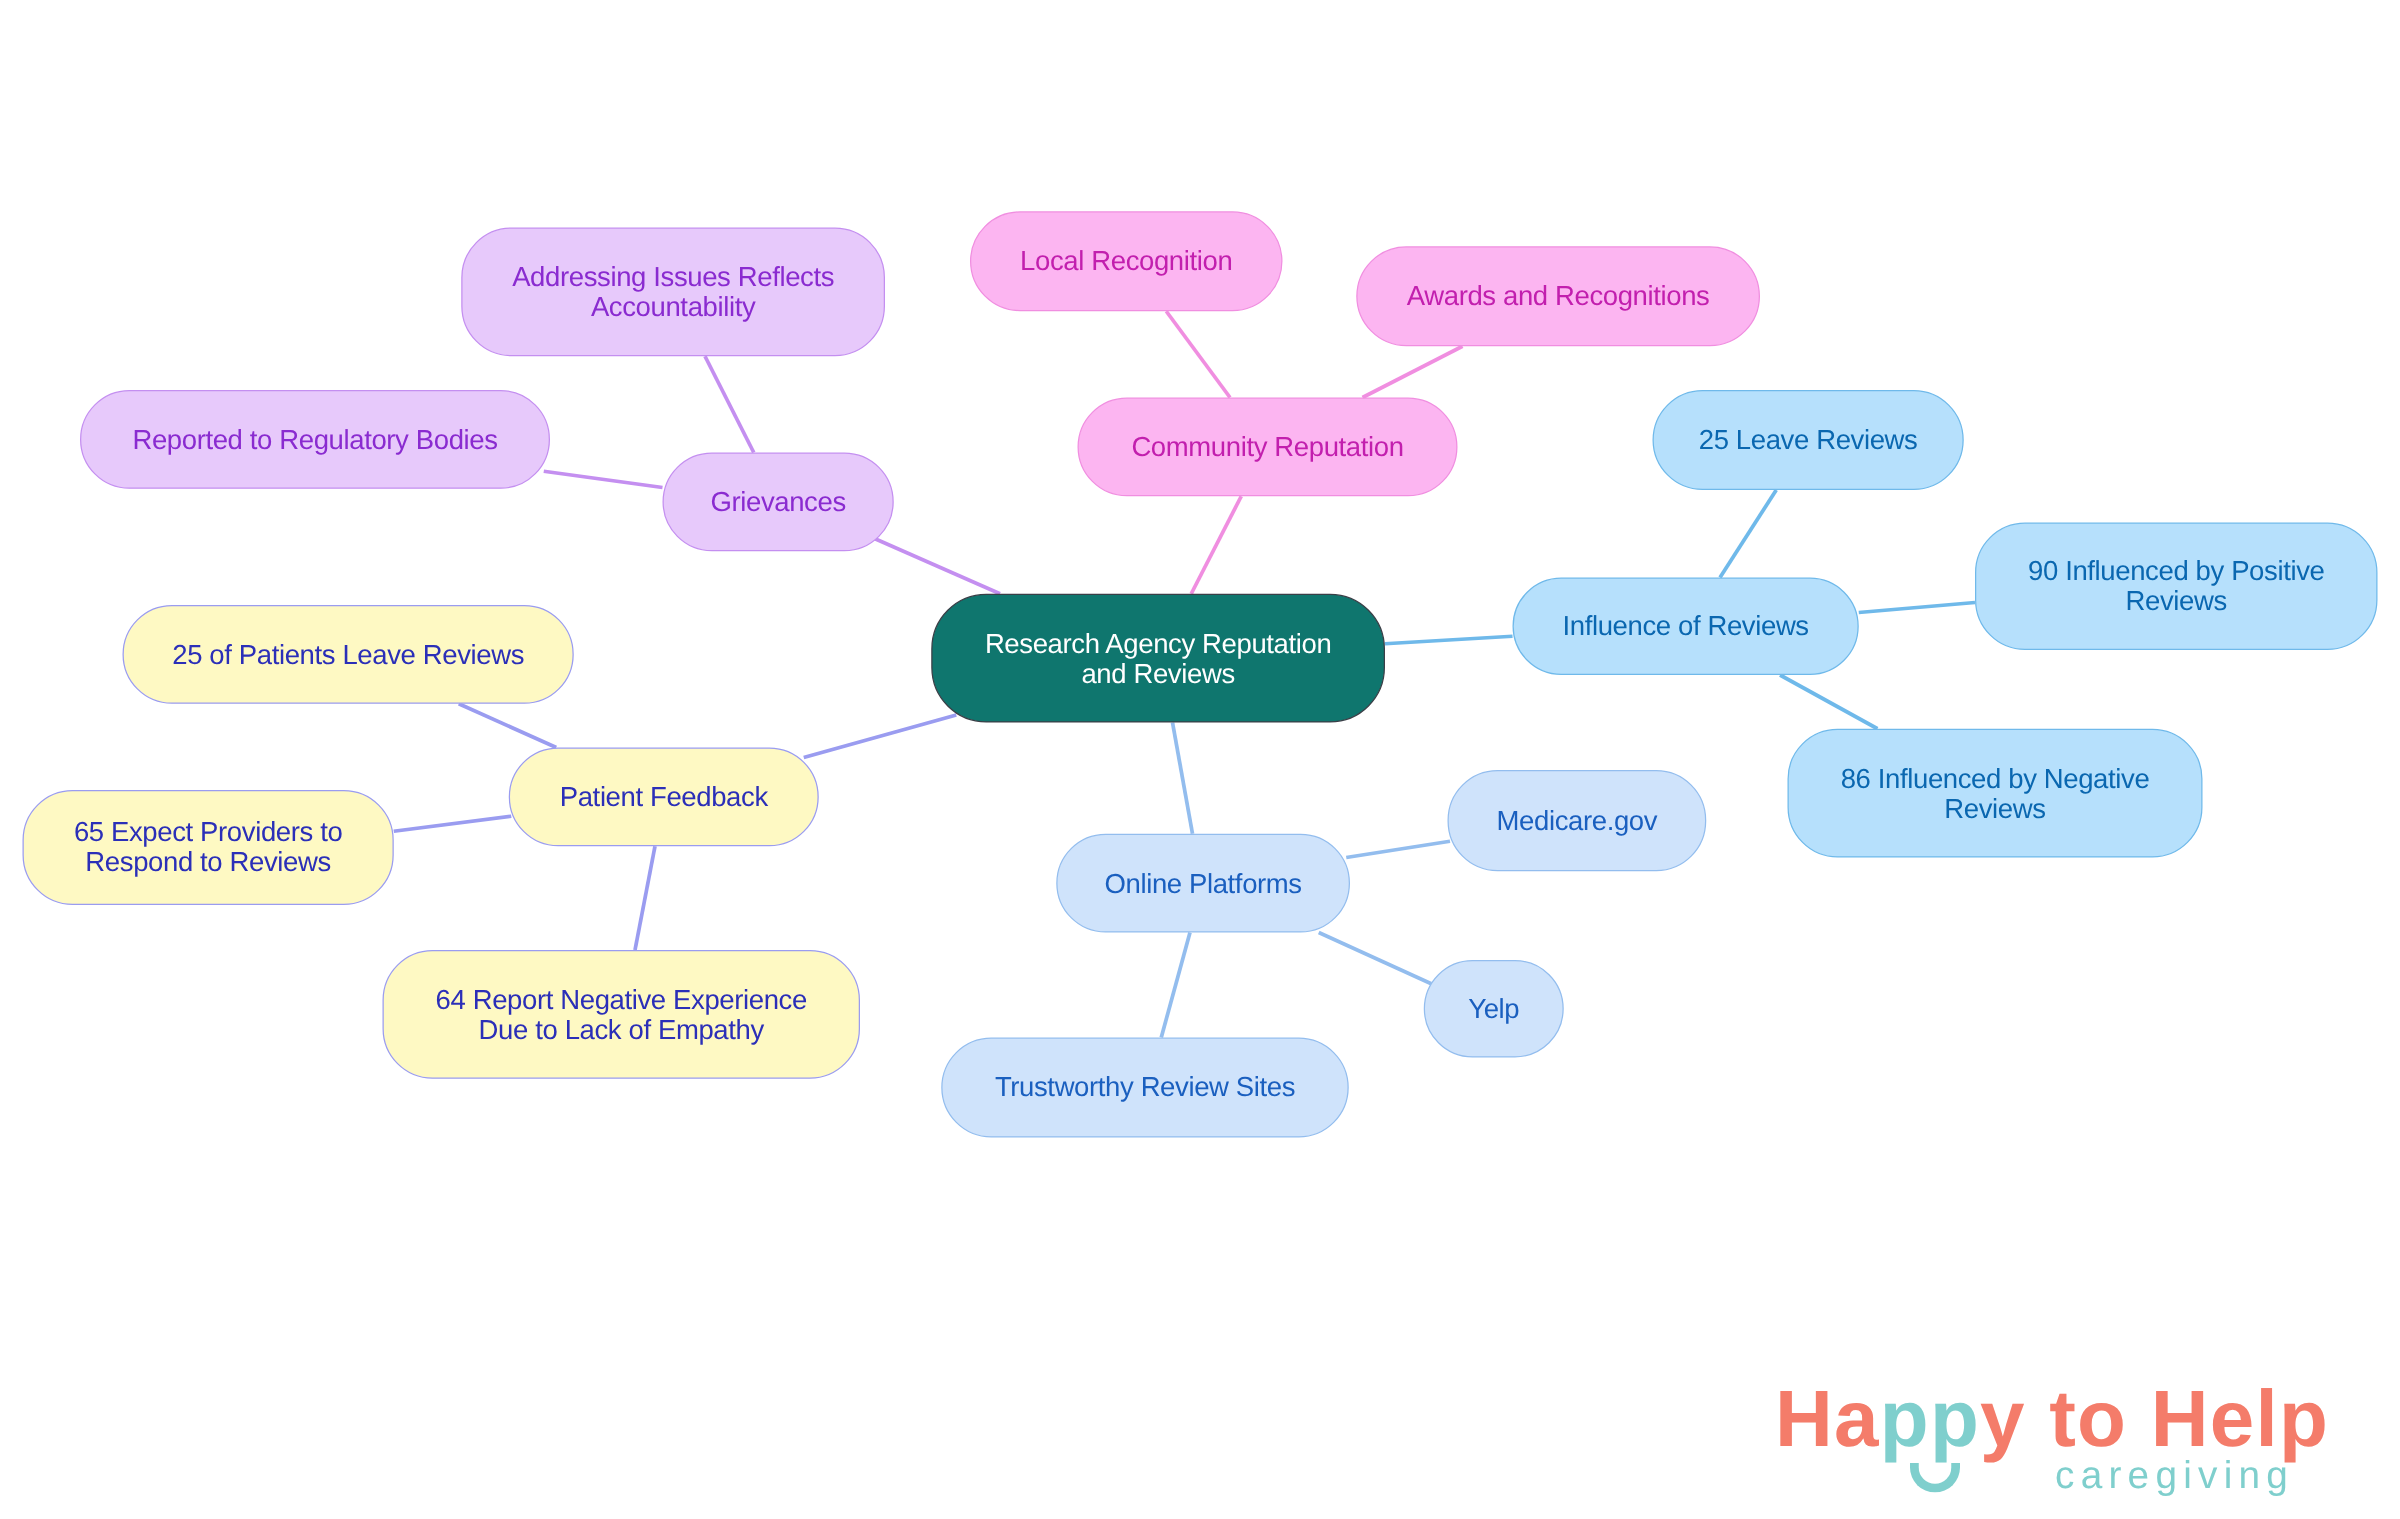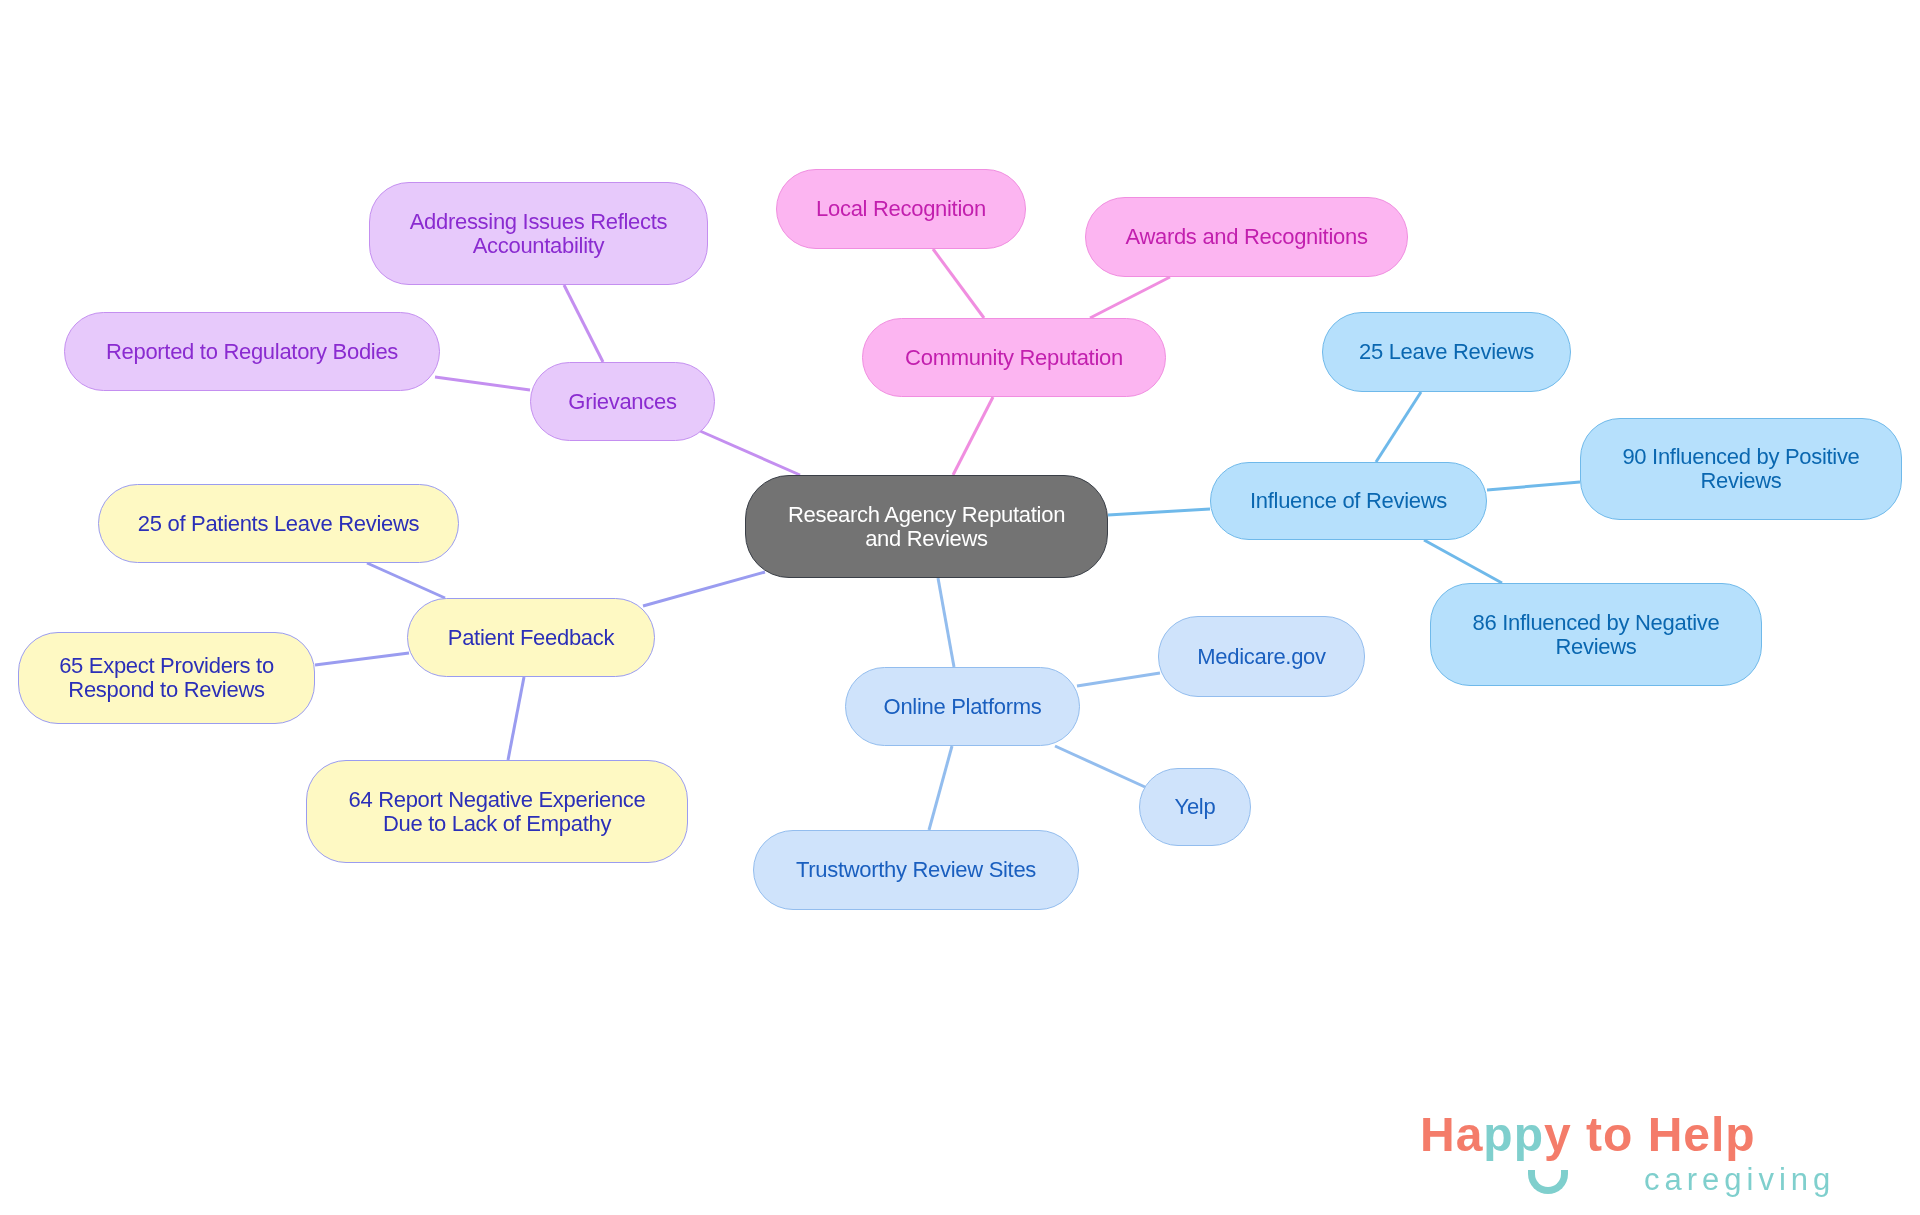--- a/index.html
+++ b/index.html
@@ -3,28 +3,28 @@
 <meta charset="utf-8">
 <style>
   html, body { margin:0; padding:0; background:#ffffff; }
   body { width:1920px; height:1215px; position:relative; overflow:hidden;
          font-family:"Liberation Sans", "DejaVu Sans", sans-serif; }
   #edges { position:absolute; left:0; top:0; width:1920px; height:1215px; }
   .node { position:absolute; box-sizing:border-box; display:flex; align-items:center;
           justify-content:center; text-align:center; border-radius:40px; border:1.5px solid;
           font-size:22px; line-height:24px; padding:0 18px; cursor:pointer; letter-spacing:-0.3px; }
   .node span { display:block; }
-  .root { background:#737373; border-color:#3a3f47; color:#ffffff; border-radius:44px; }
+  .root { background:#0f766e; border-color:#3a3f47; color:#ffffff; border-radius:44px; }
   .purple { background:#e7c9fb; border-color:#c48ff0; color:#8a2bd0; }
   .pink { background:#fcb5f1; border-color:#f08ee0; color:#c21fae; }
   .sky { background:#b6e0fc; border-color:#6fb9ea; color:#0a67b0; }
   .lightblue { background:#cfe3fb; border-color:#93bdee; color:#1a5fbf; }
   .indigo { background:#fef9c3; border-color:#9a9cf0; color:#2b2fb8; }
   .logo { position:absolute; left:1420px; top:1100px; width:460px; height:110px; }
-  .logo-main { position:absolute; left:0; top:0; font-size:48px; font-weight:bold;
+  .logo-main { position:absolute; left:0; top:0; font-size:64px; font-weight:bold;
                letter-spacing:1px; white-space:nowrap; line-height:70px; }
   .logo-sub { position:absolute; left:224px; top:62px; font-size:31px; letter-spacing:5px;
               white-space:nowrap;text-align:center; }
   .smile { position:absolute; left:108px; top:70px; width:40px; height:24px;
            border:7px solid; border-top:none; border-radius:0 0 26px 26px; box-sizing:border-box; }
 </style>
 </head>
 <body>
 
 <svg id="edges" xmlns="http://www.w3.org/2000/svg">

